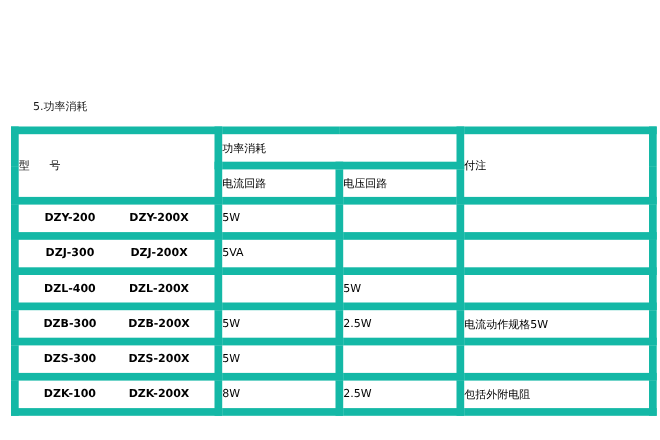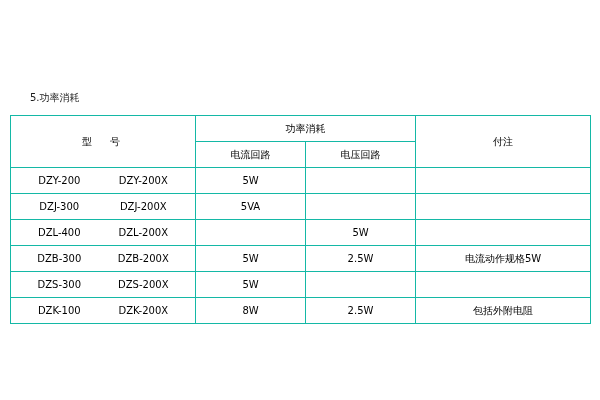--- a/index.html
+++ b/index.html
@@ -35,36 +35,37 @@
     left: 10px;
     top: 115px;
     width: 580px;
   }
   table.spec {
     border-collapse: collapse;
     width: 580px;
     table-layout: fixed;
   }
   table.spec td {
-    border: 1px solid #14b8a6;
+    border: 7px solid #14b8a6;
     font-size: 10px;
-    text-align: center;
+    text-align: left;
     vertical-align: middle;
     padding: 0;
     height: 25px;
     color: #000000;
   }
   td.model-head {
     letter-spacing: 4px;
   }
   .model-cell {
     display: flex;
     justify-content: space-around;
     align-items: center;
     padding: 0 8px;
+    font-weight: bold;
   }
   .model-cell span {
     white-space: nowrap;
   }
   .col-model { width: 185px; }
   .col-volt  { width: 110px; }
   .col-curr  { width: 110px; }
   .col-note  { width: 175px; }
 </style>
 </head>

